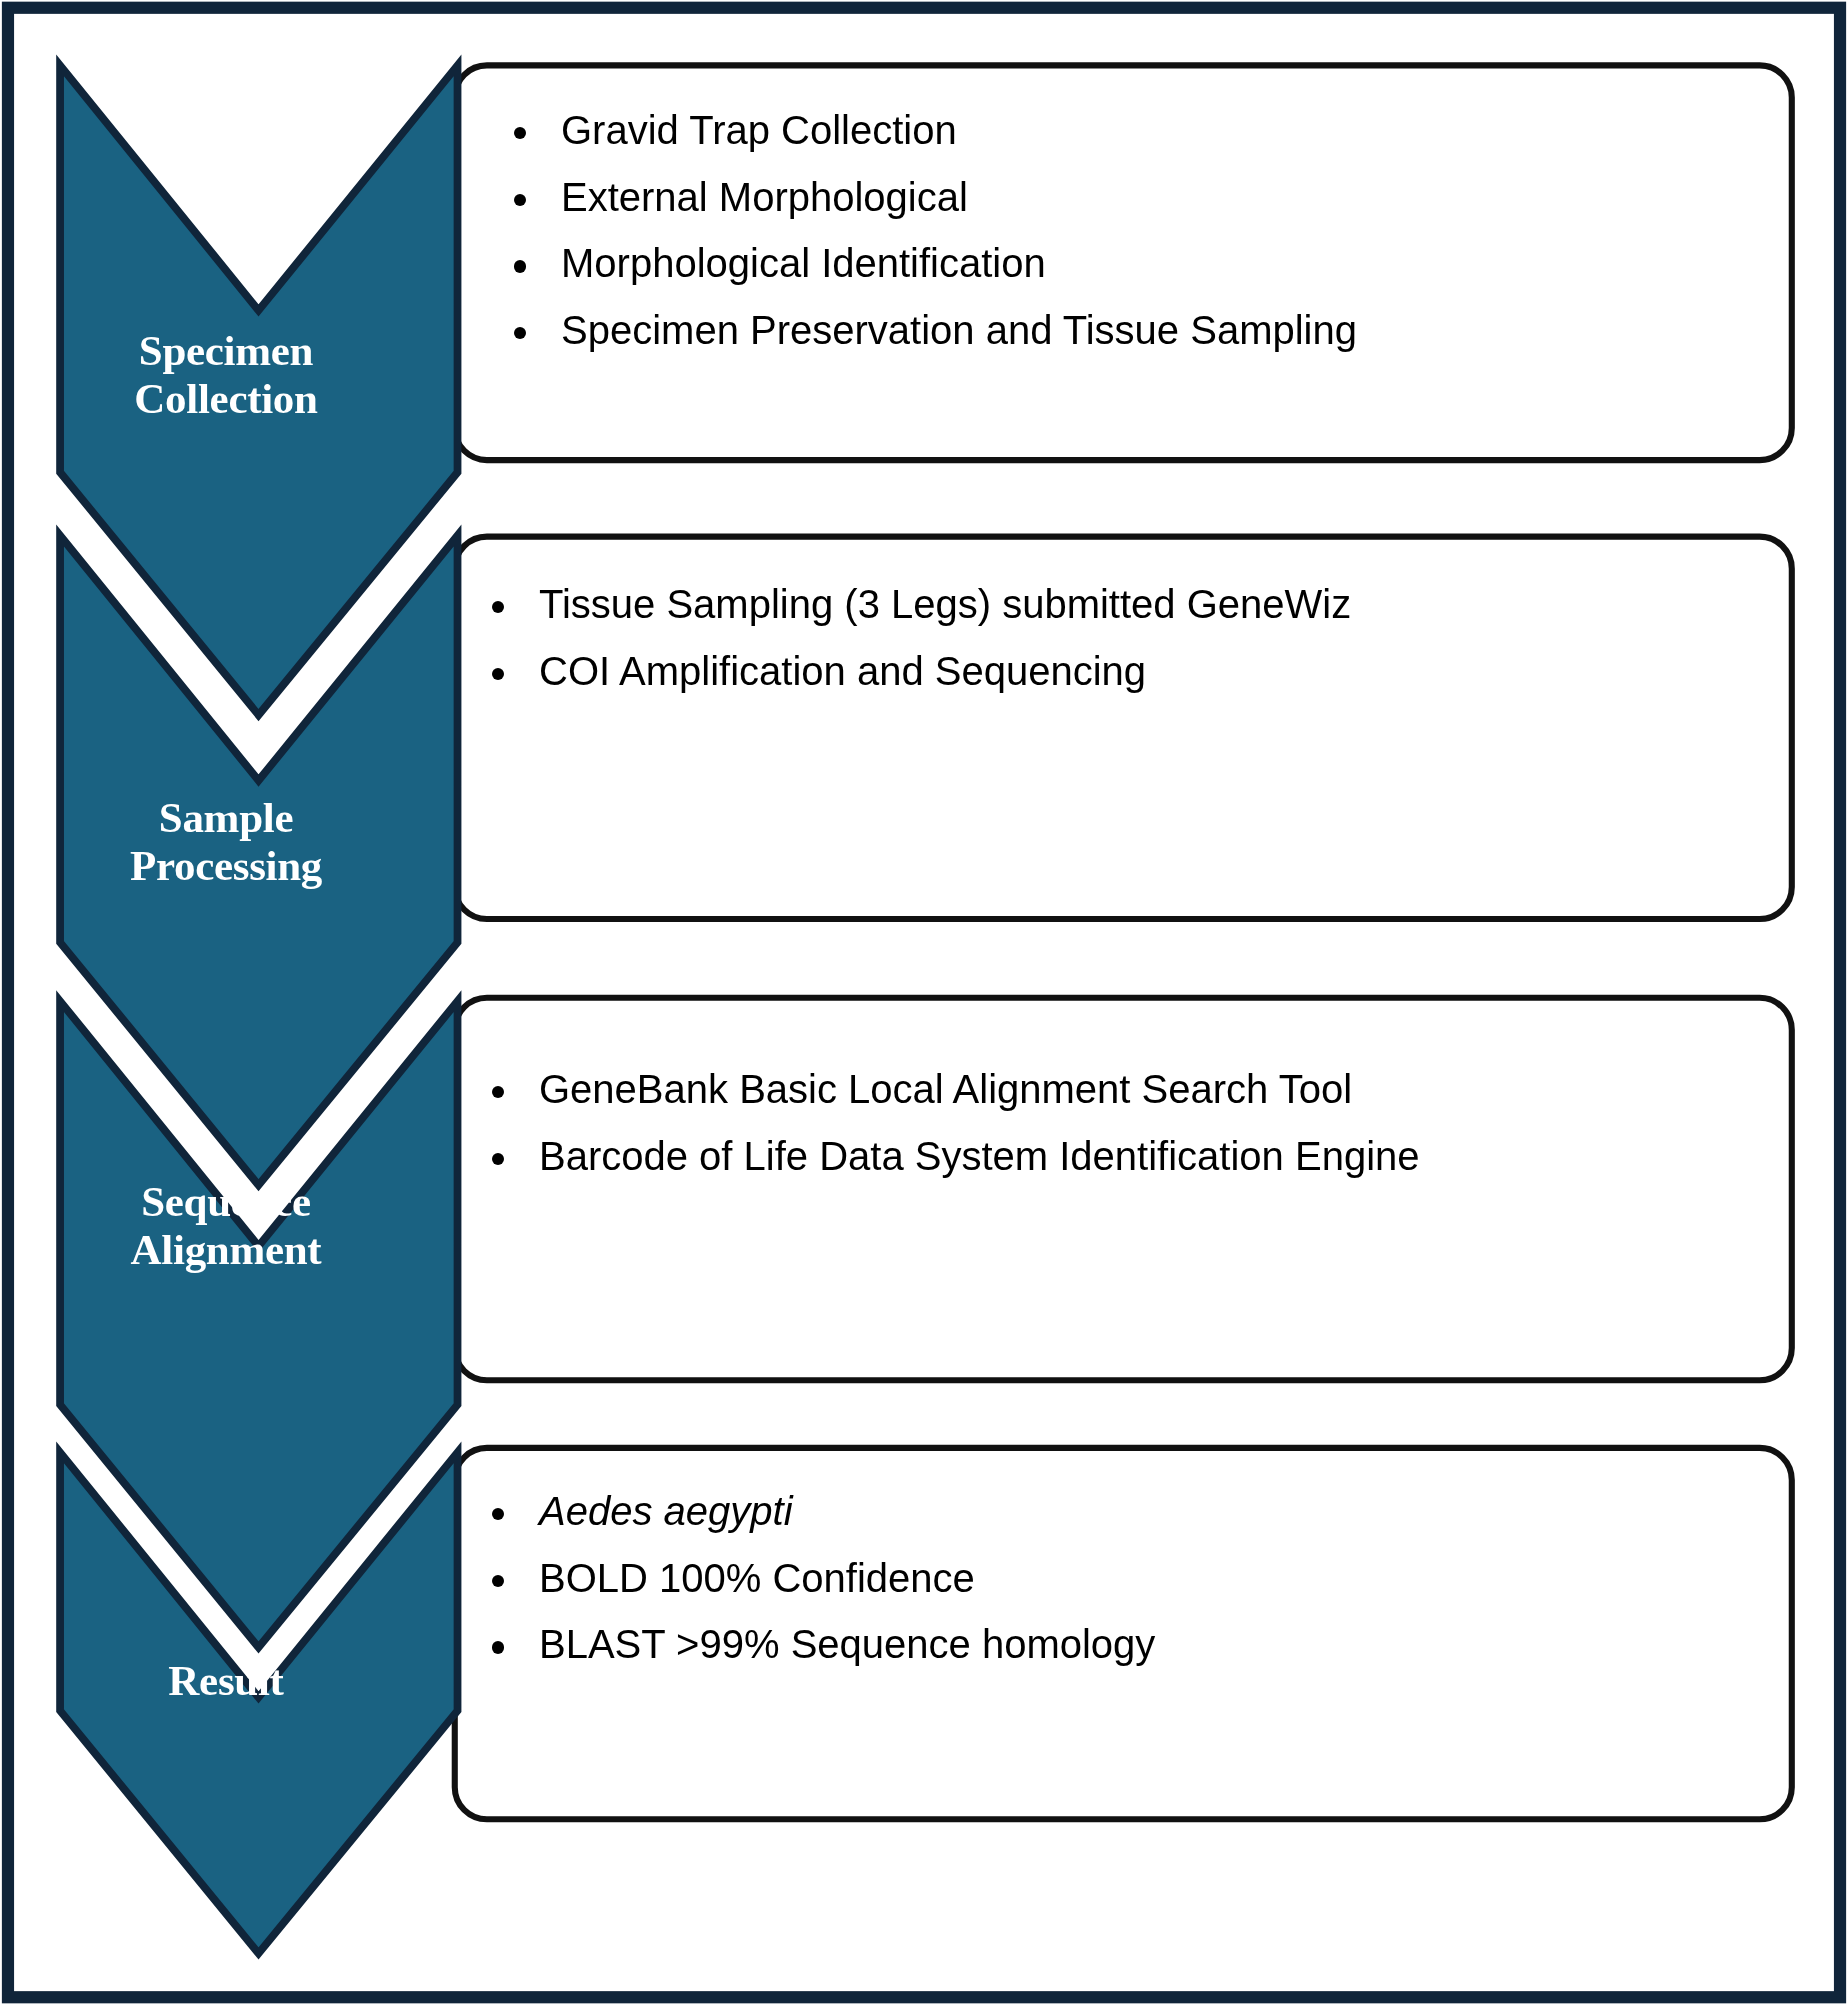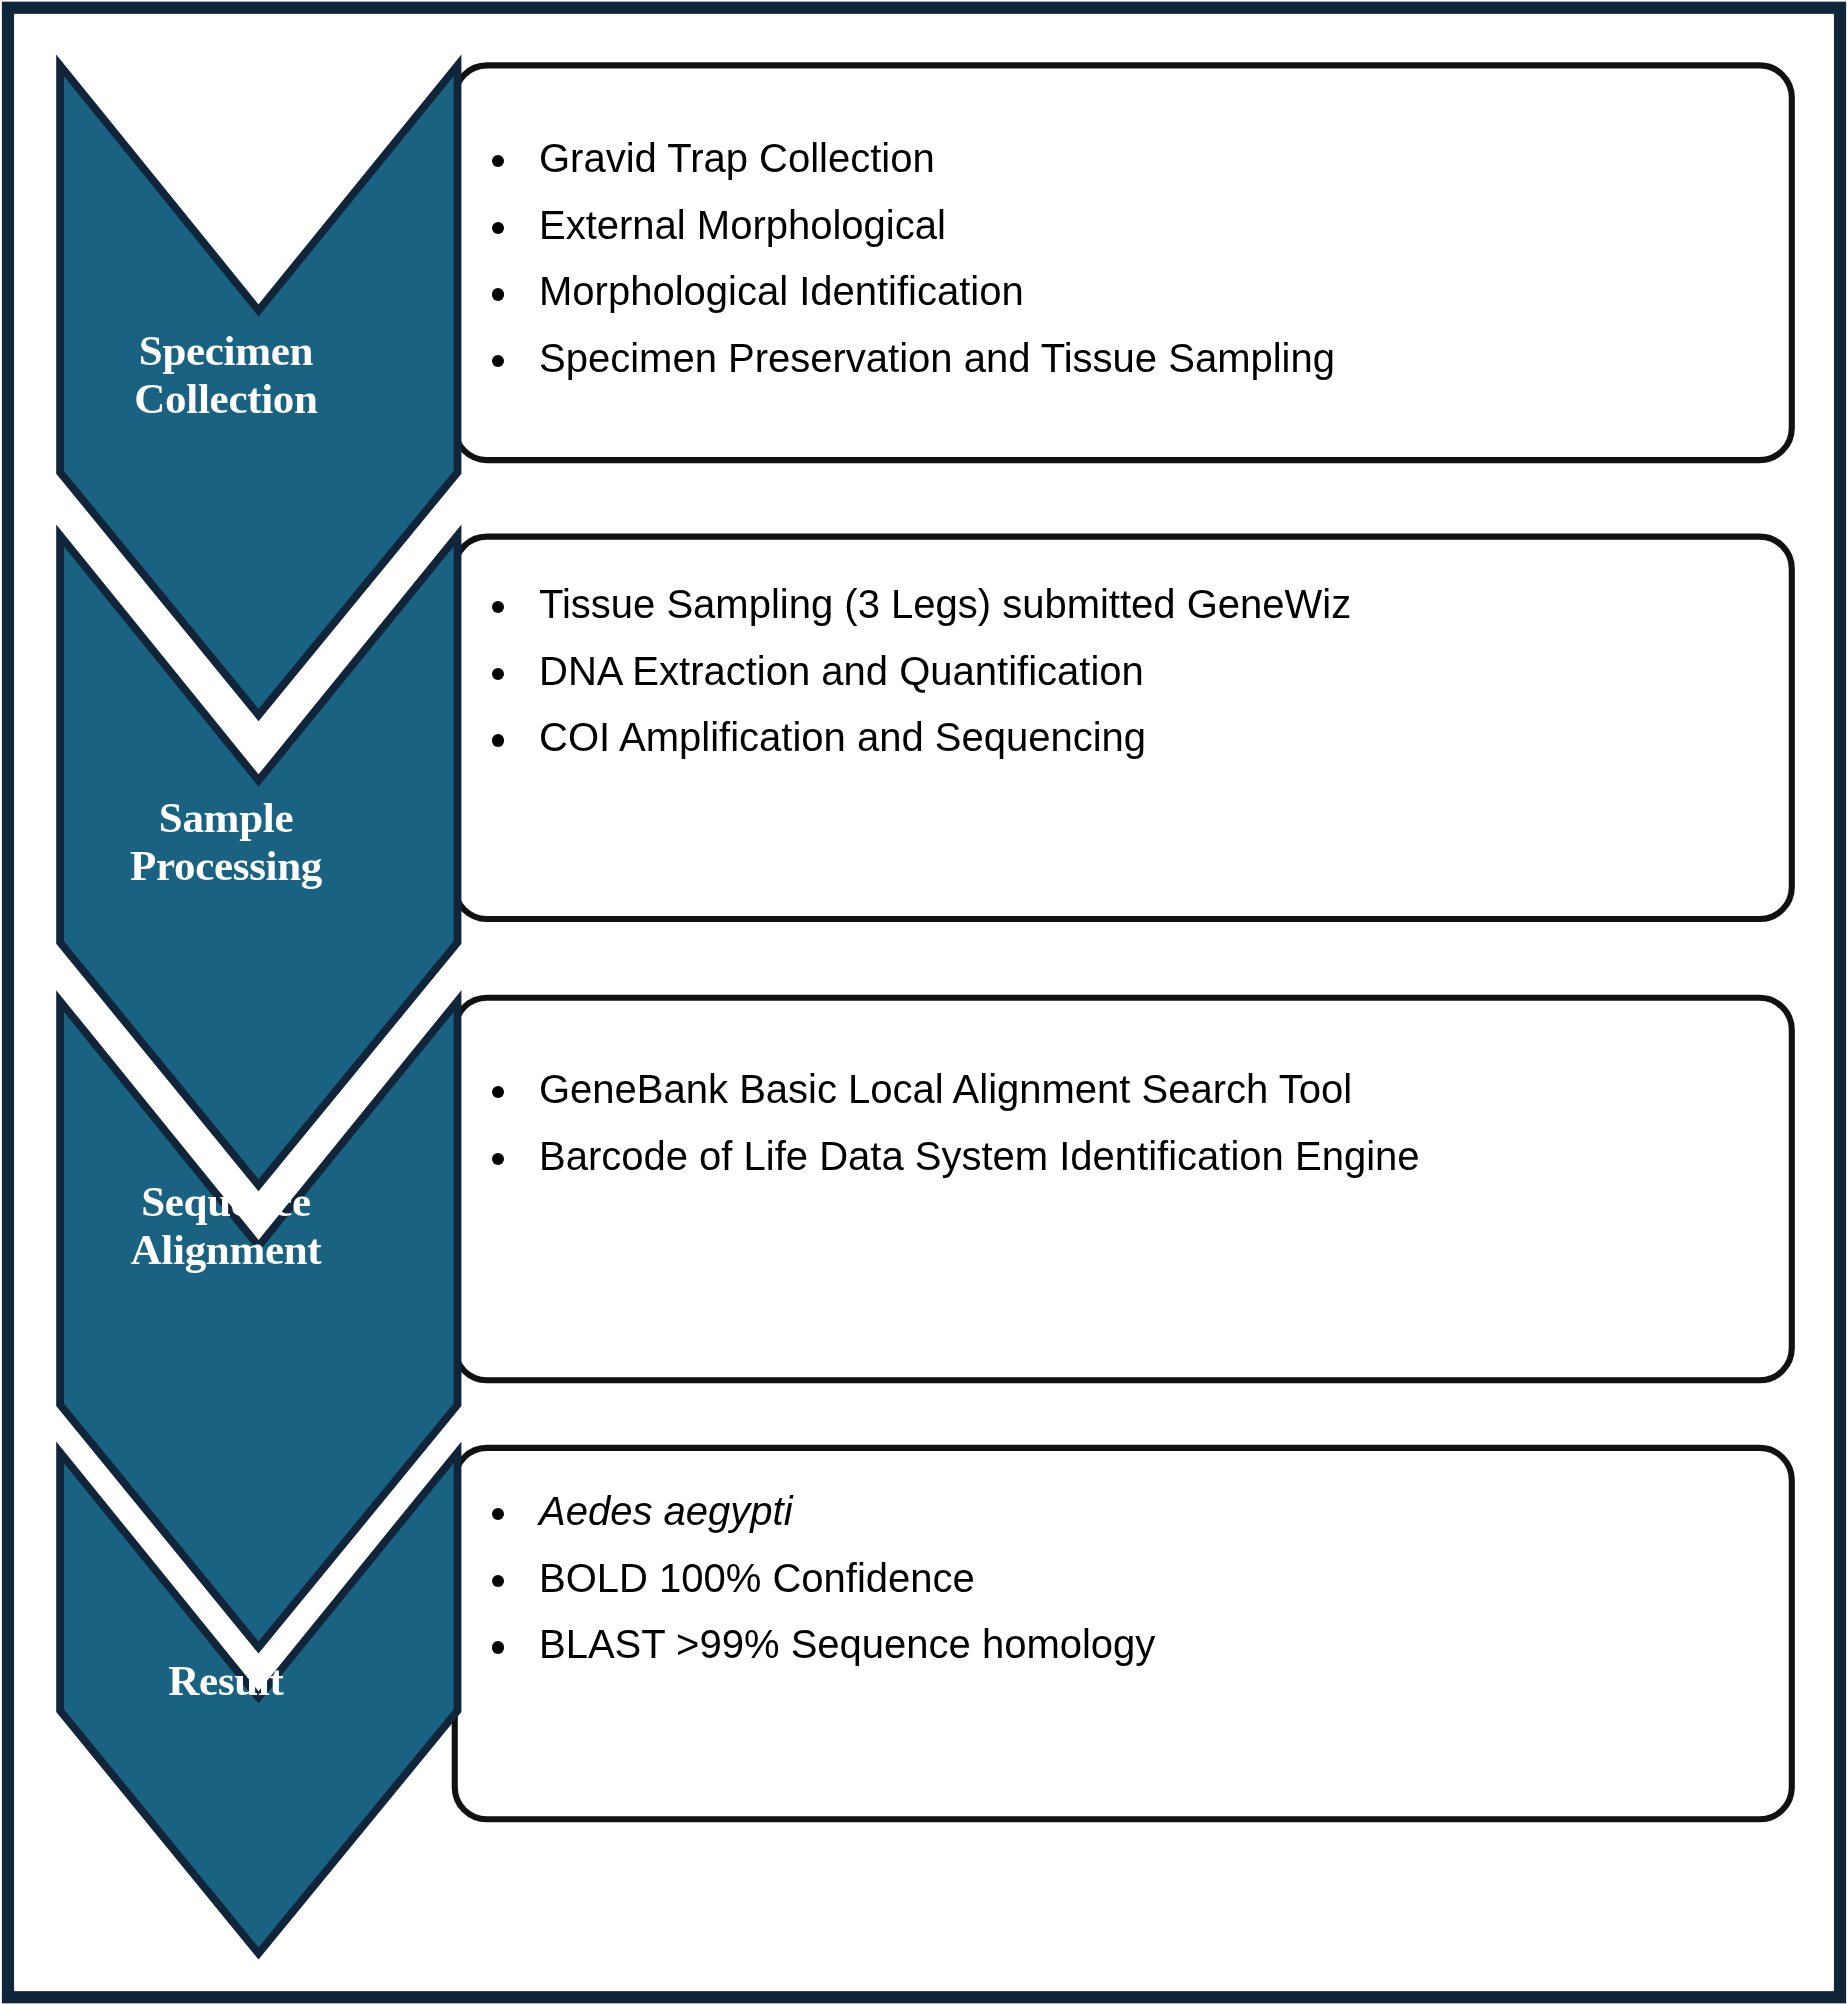--- a/index.html
+++ b/index.html
@@ -105,30 +105,29 @@
 
   <div class="stage-label" style="left:32px; top:1178px;">
     <div>Sequence</div>
     <div>Alignment</div>
   </div>
 
   <div class="stage-label" style="left:32px; top:1657px;">
     <div>Result</div>
   </div>
 
-  <ul class="bullet-list" style="left:471px; top:105px; width:1297px;margin-top:28px;">
+  <ul class="bullet-list" style="left:493px; top:105px; width:1297px;">
     <li class="bullet-item">Gravid Trap Collection</li>
     <li class="bullet-item">External Morphological</li>
     <li class="bullet-item">Morphological Identification</li>
     <li class="bullet-item">Specimen Preservation and Tissue Sampling</li>
   </ul>
 
   <ul class="bullet-list" style="left:471px; top:579px; width:1297px;">
     <li class="bullet-item">Tissue Sampling (3 Legs) submitted GeneWiz</li>
-    <li class="bullet-item">DNA Extraction and Quantification</li>
     <li class="bullet-item">COI Amplification and Sequencing</li>
   </ul>
 
   <ul class="bullet-list" style="left:471px; top:1064px; width:1297px;">
     <li class="bullet-item">GeneBank Basic Local Alignment Search Tool</li>
     <li class="bullet-item">Barcode of Life Data System Identification Engine</li>
   </ul>
 
   <ul class="bullet-list" style="left:471px; top:1486px; width:1297px;">
     <li class="bullet-item italic">Aedes aegypti</li>

